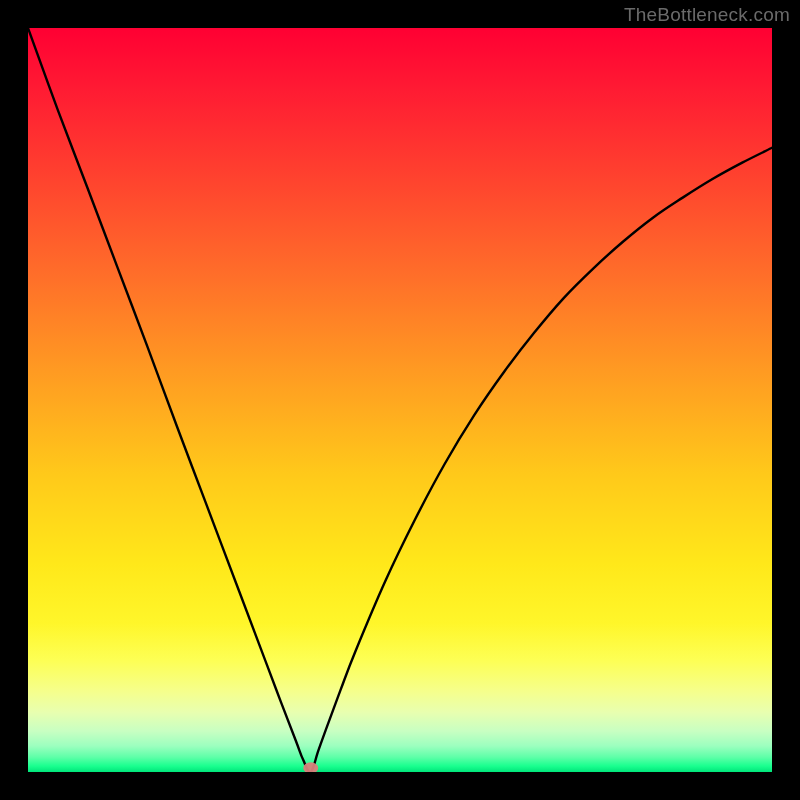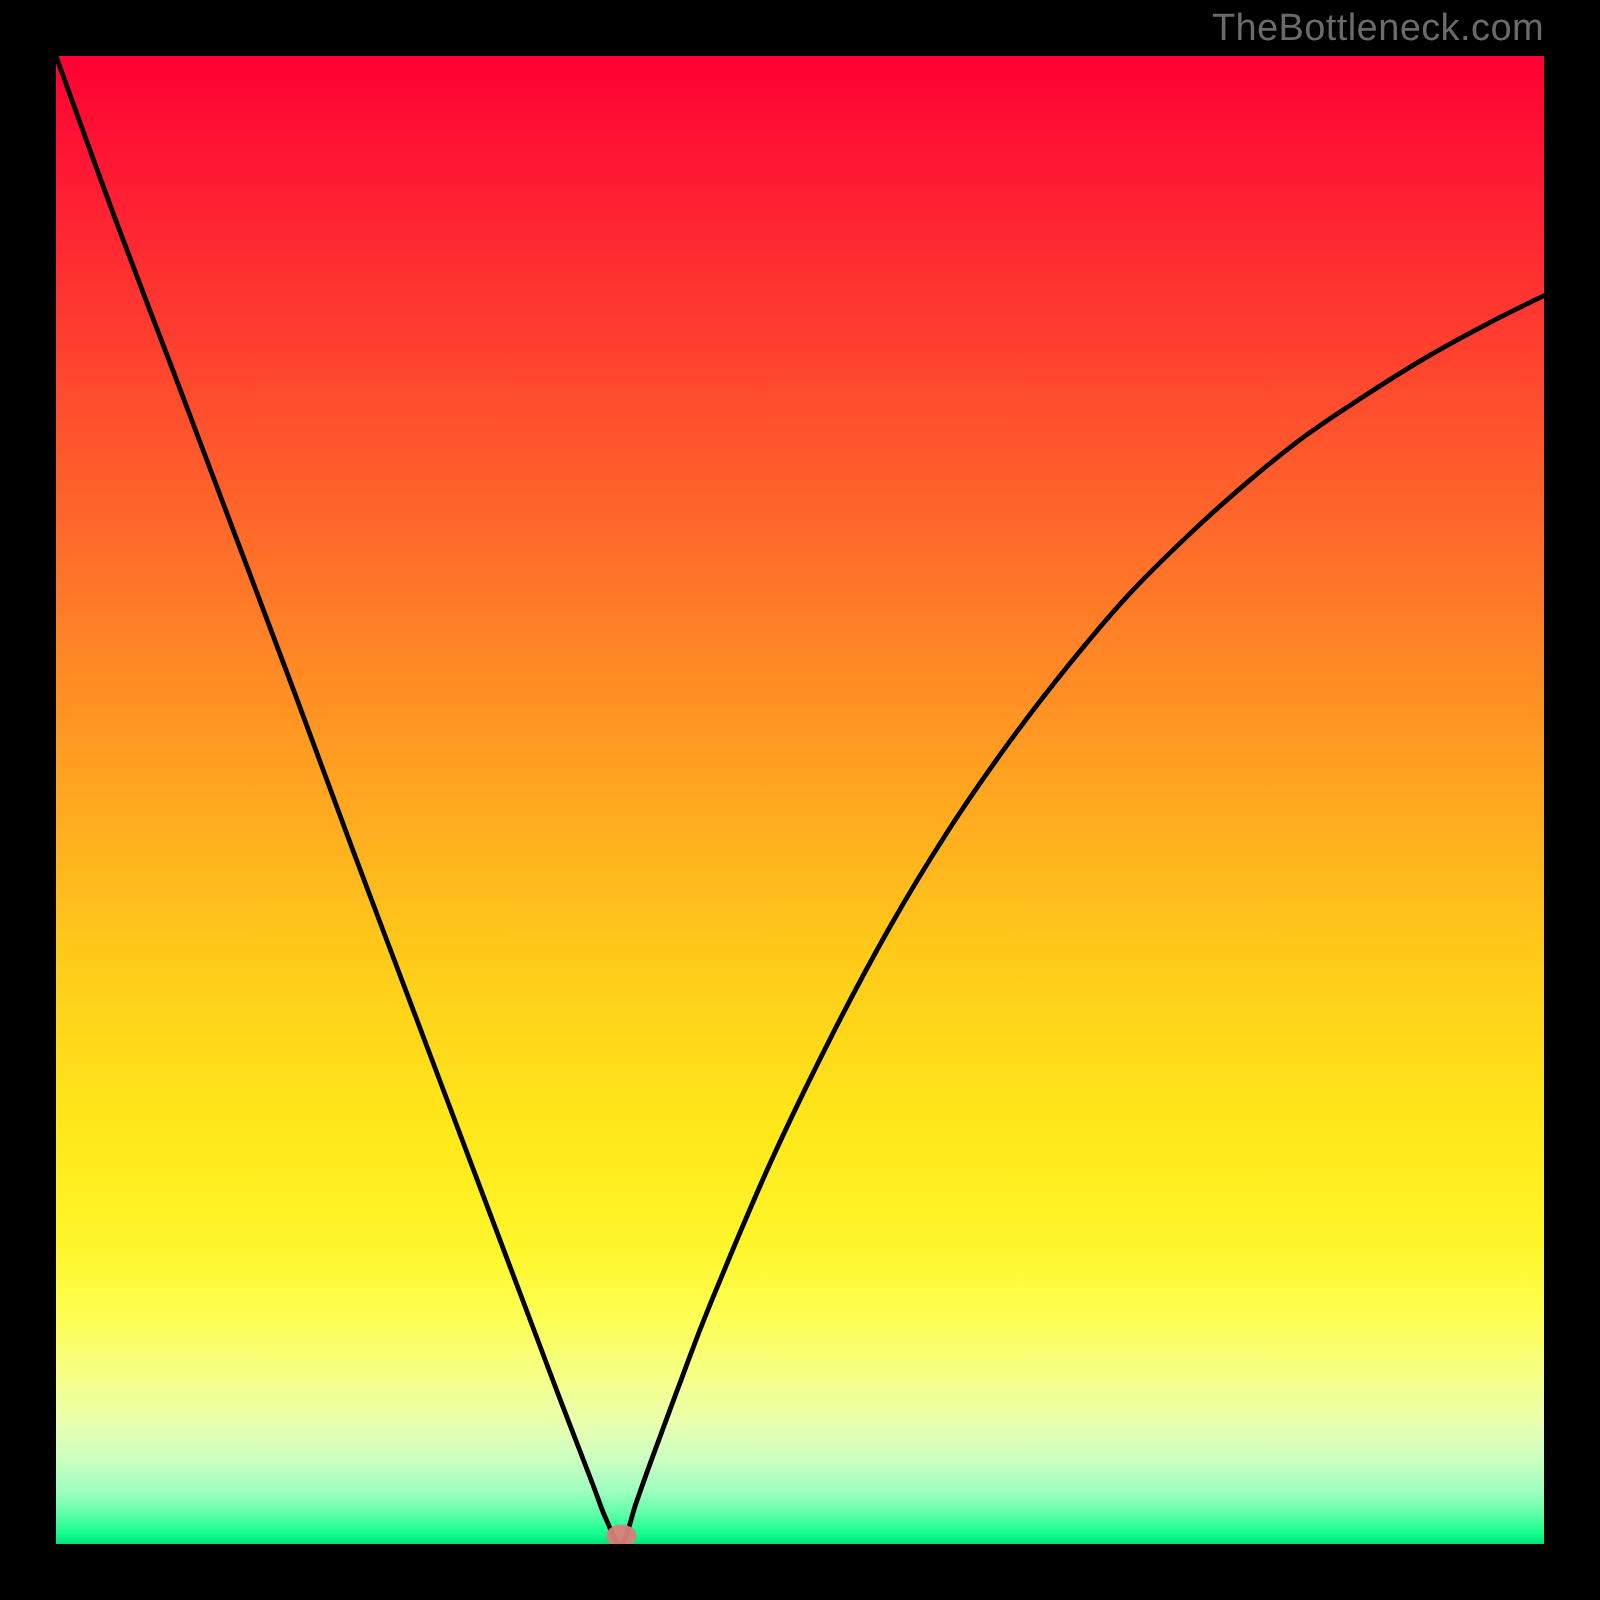--- a/index.html
+++ b/index.html
@@ -52,21 +52,21 @@
   }
   svg.curve {
     position: absolute;
     inset: 0;
     width: 100%;
     height: 100%;
   }
   .watermark {
     position: absolute;
     top: 4px;
-    right: 28px;
+    right: 10px;
     color: #6a6a6a;
     font-size: 19px;
     letter-spacing: 0.2px;
   }
 </style>
 </head>
 <body>
 
 <div class="frame">
   <div class="watermark">TheBottleneck.com</div>

